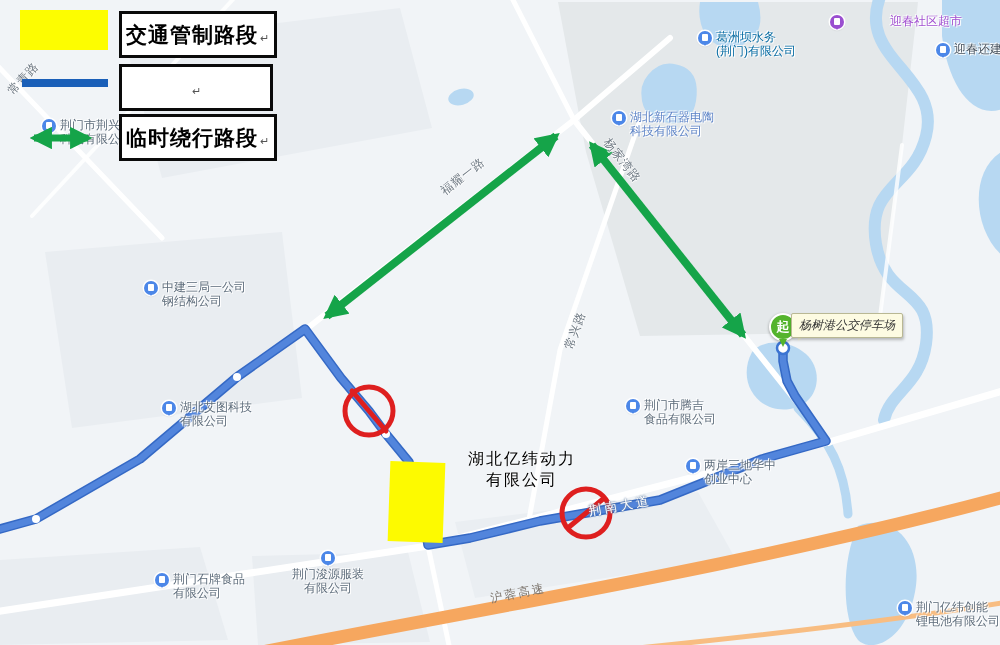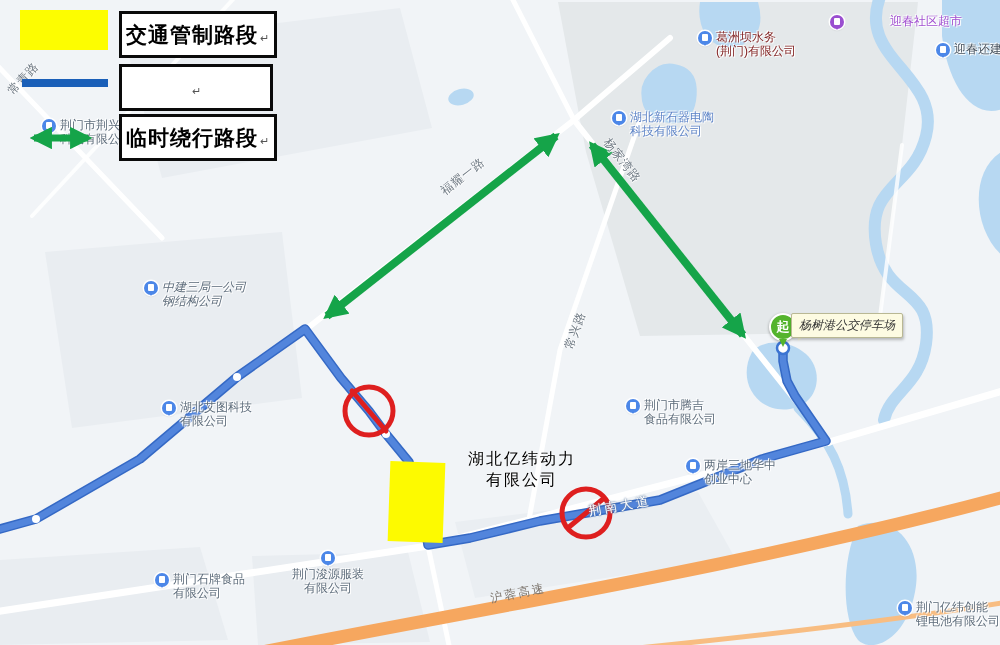--- a/index.html
+++ b/index.html
@@ -6,21 +6,21 @@
   .stage{position:relative;width:1000px;height:645px;overflow:hidden;background:#f1f4f7;
          font-family:"Liberation Sans",sans-serif;}
   .map-svg{position:absolute;left:0;top:0;z-index:0;}
 
   
   .poi{position:absolute;display:flex;align-items:flex-start;gap:4px;z-index:2;
        font-size:12px;line-height:14px;color:#5c6b7a;white-space:nowrap;
        text-shadow:0 0 2px #fff,0 0 2px #fff,1px 1px 0 #fff,-1px -1px 0 #fff;}
   .poi .txt{display:block;}
   .poi.col{flex-direction:column;align-items:center;text-align:center;gap:2px;margin-left:24px;}
-  .c-teal{color:#7f1d1d;} .c-purple{color:#a14fd0;gap:46px;} .c-blue{color:#5b82c6;} .c-dark{color:#47525e;}
+  .c-teal{color:#0369a1;} .c-purple{color:#a14fd0;gap:46px;} .c-blue{color:#5b82c6;} .c-dark{color:#47525e;}
   .pin{width:14px;height:14px;border-radius:50%;background:#4c87e8;position:relative;flex:none;
        box-shadow:0 0 0 1.5px #fff,0 1px 2px rgba(0,0,0,.25);margin-top:1px;}
   .pin::after{content:"";position:absolute;left:4px;bottom:-4px;width:0;height:0;
        border:3px solid transparent;border-top:5px solid #4c87e8;}
   .pin .glyph{position:absolute;left:4px;top:3px;width:6px;height:7px;background:#fff;border-radius:1px;}
   .pin.purple{background:#9a4fd0;} .pin.purple::after{border-top-color:#9a4fd0;}
   .area-label{position:absolute;z-index:2;text-align:center;font-size:16px;line-height:21px;
        color:#000000;letter-spacing:2px;white-space:nowrap;
        text-shadow:0 0 2px #fff,0 0 2px #fff;}
 
@@ -167,21 +167,21 @@
   </div>
 
   <div class="poi c-blue" style="left:612px;top:110px;">
     <span class="pin">
         <span class="glyph"></span>
       </span>
     <span class="txt"><span>湖北新石器电陶</span><br>
     <span>科技有限公司</span></span>
   </div>
 
-  <div class="poi" style="left:144px;top:280px;font-style:italic;">
+  <div class="poi" style="left:144px;top:280px;">
     <span class="pin">
         <span class="glyph"></span>
       </span>
     <span class="txt"><span>中建三局一公司</span><br>
     <span>钢结构公司</span></span>
   </div>
 
   <div class="poi" style="left:162px;top:400px;">
     <span class="pin">
         <span class="glyph"></span>

